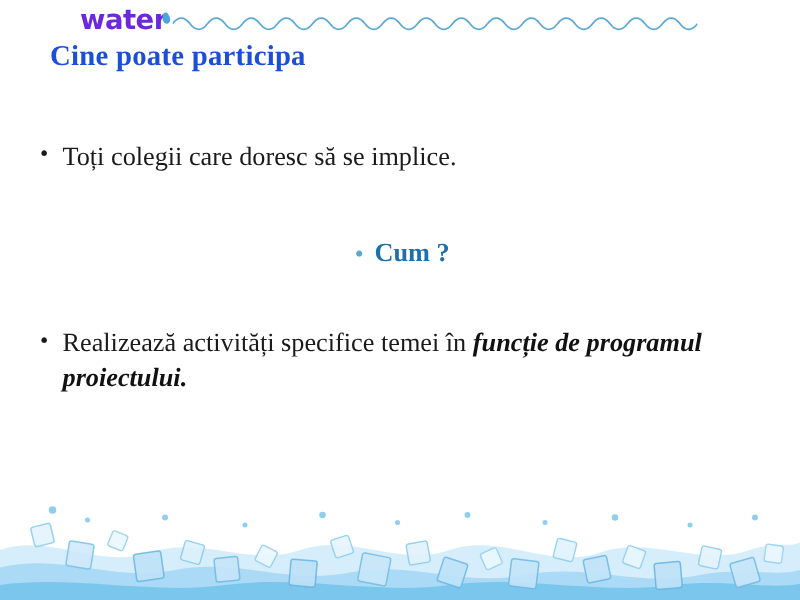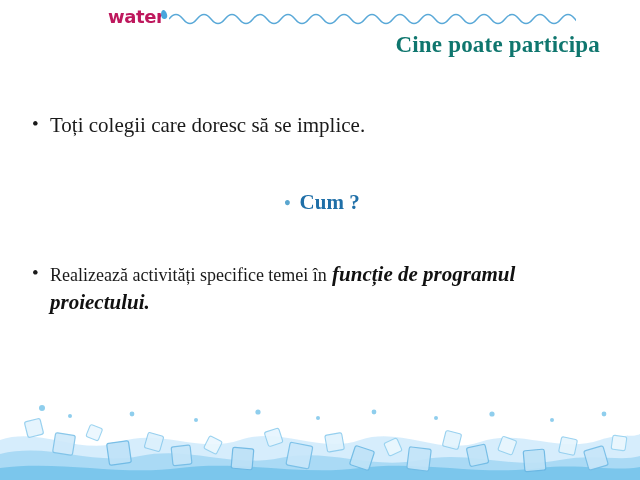--- a/index.html
+++ b/index.html
@@ -28,26 +28,25 @@
     top: 4px;
     left: 64px;
     width: 512px;
     height: 26px;
     display: flex;
     align-items: center;
   }
   .logo-text {
     font-family: "DejaVu Sans", sans-serif;
     font-weight: bold;
-    font-size: 18px;
+    font-size: 22px;
     letter-spacing: -0.4px;
-    color: #be185d;
+    color: #6d28d9;
     line-height: 1;
     white-space: nowrap;
-    margin-left: 44px;
   }
   .logo-drop {
     width: 6px;
     height: 9px;
     margin-left: -3px;
     margin-top: -6px;
     background: #49a6dd;
     border-radius: 50% 50% 50% 50% / 60% 60% 40% 40%;
     transform: rotate(-12deg);
   }
@@ -58,22 +57,22 @@
     overflow: hidden;
   }
   .logo-squiggle svg { display: block; }
 
   
   .title {
     position: absolute;
     top: 30px;
     left: 40px;
     width: 560px;
-    text-align: right;
-    color: #0f766e;
+    text-align: left;
+    color: #1d4ed8;
     font-family: "Liberation Serif", serif;
     font-weight: bold;
     font-size: 23px;
     line-height: 1.28;
     letter-spacing: 0.2px;
   }
   .title .line { display: block; }
 
   
   .body-block {
@@ -117,21 +116,21 @@
     margin-right: 9px;
     font-weight: bold;
   }
 
   .third-bullet {
     margin-top: 46px;
   }
   .justified {
     text-align: justify;
     text-align-last: justify;
-    font-size: 18px;
+    font-size: 21px;
     line-height: 1.3;
     color: #1a1a1a;
   }
   .emph-line {
     margin-top: 2px;
     font-style: italic;
     font-weight: bold;
     font-size: 21px;
     color: #111111;
     text-align: left;

